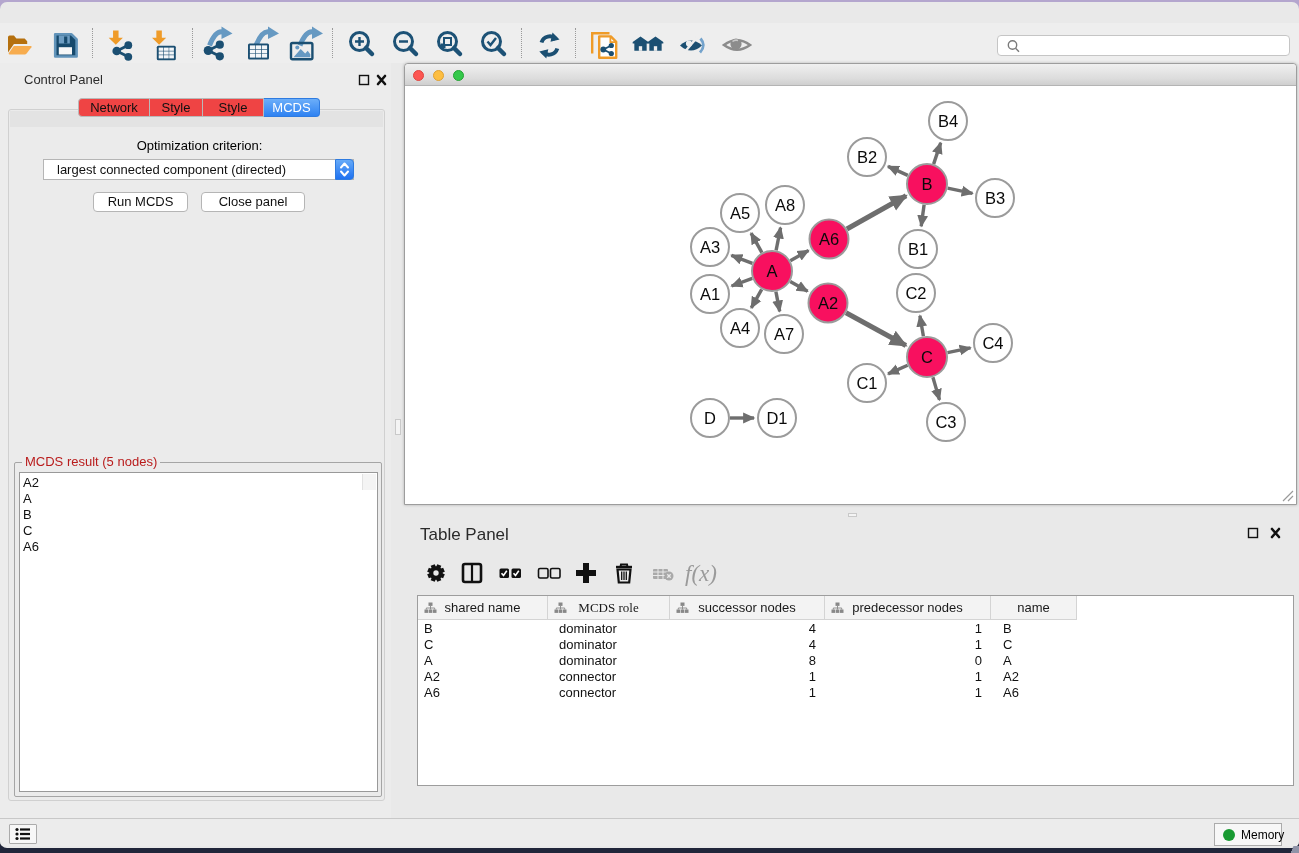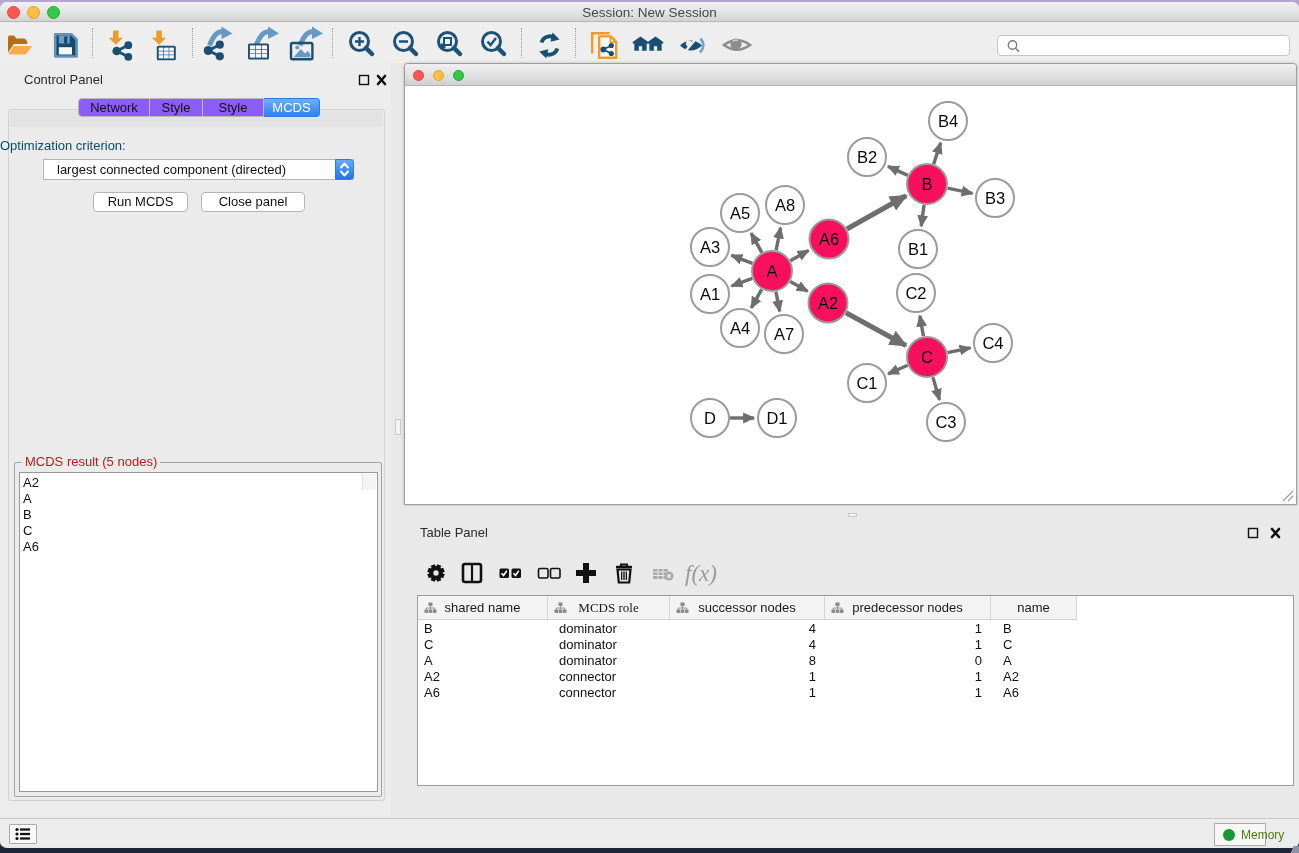--- a/index.html
+++ b/index.html
@@ -35,26 +35,26 @@
   position:absolute; left:997px; top:12px; width:293px; height:21px;
   background:#fff; border:1px solid #c5c5c5; border-radius:4px;
 }
 
 .cpanel { position:absolute; left:0; top:61px; width:391px; height:756px; background:#ececec; }
 .cphead { position:absolute; left:24px; top:9px; font-size:13px; color:#2b2b2b; }
 .cpinner { position:absolute; left:8px; top:46px; width:377px; height:692px;
   border:1px solid #d0d0d0; border-radius:3px; background:#ebebeb; }
 .cptabstrip { position:absolute; left:1px; top:1px; right:1px; height:16px; background:#e3e3e3; }
 .tabs { position:absolute; left:78px; top:35px; height:19px; display:flex; }
-.tab { height:19px; line-height:18px; font-size:13px; text-align:center; background:#8b5cf6;
+.tab { height:19px; line-height:18px; font-size:13px; text-align:center; background:#ef4444;
   border:1px solid #b9b9b9; border-left:none; color:#111; text-align:center;}
 .tab.first { border-left:1px solid #b9b9b9; border-radius:4px 0 0 4px; }
 .tab.sel { background:linear-gradient(180deg,#6caef9 0,#2e82f2 100%); color:#fff; border-color:#2e7be0;
   border-radius:0 4px 4px 0; }
-.optlabel { position:absolute; left:0; top:75px; width:391px; font-size:13px; color:#0c4a6e; }
+.optlabel { position:absolute; left:0; top:75px; width:391px; text-align:center; font-size:13px; color:#000000;padding-left:8px; }
 .dropdown { position:absolute; left:43px; top:96px; width:311px; height:21px; background:#fff;
   border:1px solid #b5b5b5; border-radius:0; font-size:13px; color:#111; line-height:19px; padding-left:13px;}
 .ddbtn { position:absolute; right:-1px; top:-1px; width:19px; height:21px; border-radius:0 4px 4px 0;
   background:linear-gradient(180deg,#66aaf8 0,#1f72f1 100%); border:1px solid #2e7be0; }
 .cbtn { position:absolute; height:20px; background:#fff; border:1px solid #b5b5b5; border-radius:4px;
   font-size:13px; color:#111; text-align:center; line-height:18px; }
 .groupbox { position:absolute; left:14px; top:399px; width:368px; height:335px; border:1px solid #a5a5a5; border-radius:2px;}
 .grouplabel { position:absolute; left:7px; top:-9px; background:#ebebeb; padding:0 3px; font-size:13px; color:#b91c1c; }
 .mcdslist { position:absolute; left:4px; top:9px; width:359px; height:320px; background:#fff; border:1px solid #999; font-size:13px; color:#111;}
 .mcdslist { padding-top:2px; position:relative; } .mcdslist div { height:16px; line-height:16px; padding-left:3px; }
@@ -65,51 +65,45 @@
 .nettitle { position:absolute; left:0; top:0; width:100%; height:22px;
   background:linear-gradient(180deg,#f0f0f0 0,#dcdcdc 70%,#cfcfcf 100%);
   border-bottom:1px solid #b4b4b4; border-radius:4px 4px 0 0; }
 .ntl { position:absolute; top:6px; width:11px; height:11px; border-radius:50%; }
 .ntl.r { left:8px;  background:#fc5652; border:1px solid #e1443f; }
 .ntl.y { left:28px; background:#fdbe41; border:1px solid #e0a131; }
 .ntl.g { left:48px; background:#34c84a; border:1px solid #24a334; }
 .ntext { position:absolute; top:4px; width:100%; text-align:center; font-size:13px; color:#1c1c1c; }
 
 .tpanel { position:absolute; left:404px; top:517px; width:895px; height:299px; background:#e9e9e9; }
-.tphead { position:absolute; left:16px; top:6px; font-size:13px; color:#2b2b2b; }
+.tphead { position:absolute; left:16px; top:6px; font-size:17px; color:#2b2b2b; }
 .tbl { position:absolute; left:13px; top:76px; width:877px; height:191px; background:#fff; border:1px solid #9d9d9d; }
 .tblhdr { position:absolute; left:0; top:0; height:24px; border-right:1px solid #d4d4d4; border-bottom:1px solid #d4d4d4;
   background:#f3f3f3; font-size:13px; color:#1a1a1a; text-align:center; line-height:23px; }
 .trow { position:absolute; font-size:13px; color:#111; height:16px; line-height:16px; }
 .bottomtabs { position:absolute; left:268px; top:272px; height:21px; display:flex; }
 .btab { height:21px; line-height:20px; font-size:13px; padding:0 13px; background:#fff;
   border:1px solid #c4c4c4; border-left:none; color:#111; }
 .btab.first { border-left:1px solid #c4c4c4; border-radius:5px 0 0 5px; }
 .btab.last { border-radius:0 5px 5px 0; }
 .btab.sel { background:linear-gradient(180deg,#6caef9 0,#2e82f2 100%); color:#fff; border-color:#2e7be0; }
 
 .statusbar { position:absolute; left:0; top:816px; width:1299px; height:28px;
   background:#ececec; border-top:1px solid #c8c8c8; }
 .sbtn { position:absolute; left:9px; top:5px; width:28px; height:20px; background:#f7f7f7;
   border:1px solid #ababab; border-radius:1px; }
-.membtn { position:absolute; left:1214px; top:4px; width:52px; height:23px; background:#f7f7f7;
-  border:1px solid #ababab; font-size:12px; color:#4d7c0f; }
+.membtn { position:absolute; left:1214px; top:4px; width:68px; height:23px; background:#f7f7f7;
+  border:1px solid #ababab; font-size:12px; color:#000000; }
 .memdot { position:absolute; left:8px; top:5px; width:12px; height:12px; border-radius:50%; background:#189a32; }
 .divider-v { position:absolute; left:391px; top:61px; width:13px; height:755px; background:#e9e9e9; }
 </style>
 </head>
 <body>
 <div class="app">
 
-  <div class="titlebar">
-    <div class="tl r"></div>
-      <div class="tl y"></div>
-      <div class="tl g"></div>
-    <div class="title">Session: New Session</div>
-  </div>
 
   <div class="toolbar" id="toolbar">
     <div class="tsep" style="left:92px"></div>
     <div class="tsep" style="left:192px"></div>
     <div class="tsep" style="left:332px"></div>
     <div class="tsep" style="left:521px"></div>
     <div class="tsep" style="left:575px"></div>
     <div class="searchbox">
       <svg width="20" height="20" style="position:absolute;left:6px;top:1px" viewBox="0 0 20 20">
         <circle cx="8.5" cy="8" r="4.2" fill="none" stroke="#7a7a7a" stroke-width="1.4"></circle>

